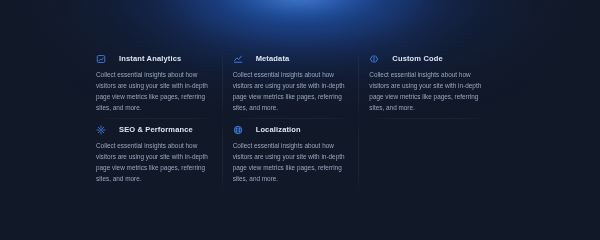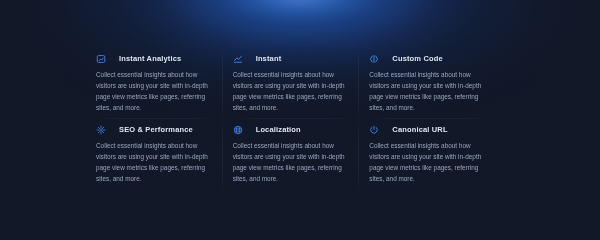--- a/index.html
+++ b/index.html
@@ -149,21 +149,21 @@
   </div>
 
   <div class="feature-card">
     <div class="card-head">
       <span class="card-icon">
         <svg viewBox="0 0 16 16" fill="none" stroke="currentColor" stroke-width="1.5" stroke-linecap="round" stroke-linejoin="round">
           <path d="M2.5 10.5 L6.3 6.2 L9.2 8.6 L13.5 3.4"></path>
           <path d="M2.2 13.2 H13.8"></path>
         </svg>
       </span>
-      <span class="card-title">Instant</span>
+      <span class="card-title">Metadata</span>
     </div>
     <div class="card-body">Collect essential insights about how visitors are using your site with in-depth page view metrics like pages, referring sites, and more.</div>
   </div>
 
   <div class="feature-card">
     <div class="card-head">
       <span class="card-icon">
         <svg viewBox="0 0 16 16" fill="none" stroke="currentColor" stroke-width="1.6" stroke-linecap="round" stroke-linejoin="round">
           <path d="M5.4 3.2 L2.2 8 L5.4 12.8"></path>
           <path d="M10.6 3.2 L13.8 8 L10.6 12.8"></path>
@@ -196,26 +196,14 @@
           <circle cx="8" cy="8" r="6"></circle>
           <ellipse cx="8" cy="8" rx="2.6" ry="6"></ellipse>
           <path d="M2.2 6.2 H13.8 M2.2 9.8 H13.8"></path>
         </svg>
       </span>
       <span class="card-title">Localization</span>
     </div>
     <div class="card-body">Collect essential insights about how visitors are using your site with in-depth page view metrics like pages, referring sites, and more.</div>
   </div>
 
-  <div class="feature-card">
-    <div class="card-head">
-      <span class="card-icon">
-        <svg viewBox="0 0 16 16" fill="none" stroke="currentColor" stroke-width="1.5" stroke-linecap="round">
-          <path d="M8 1.8 V7.6"></path>
-          <path d="M4.3 3.9 A5.3 5.3 0 1 0 11.7 3.9"></path>
-        </svg>
-      </span>
-      <span class="card-title">Canonical URL</span>
-    </div>
-    <div class="card-body">Collect essential insights about how visitors are using your site with in-depth page view metrics like pages, referring sites, and more.</div>
-  </div>
 
 </div>
 
 </body></html>

